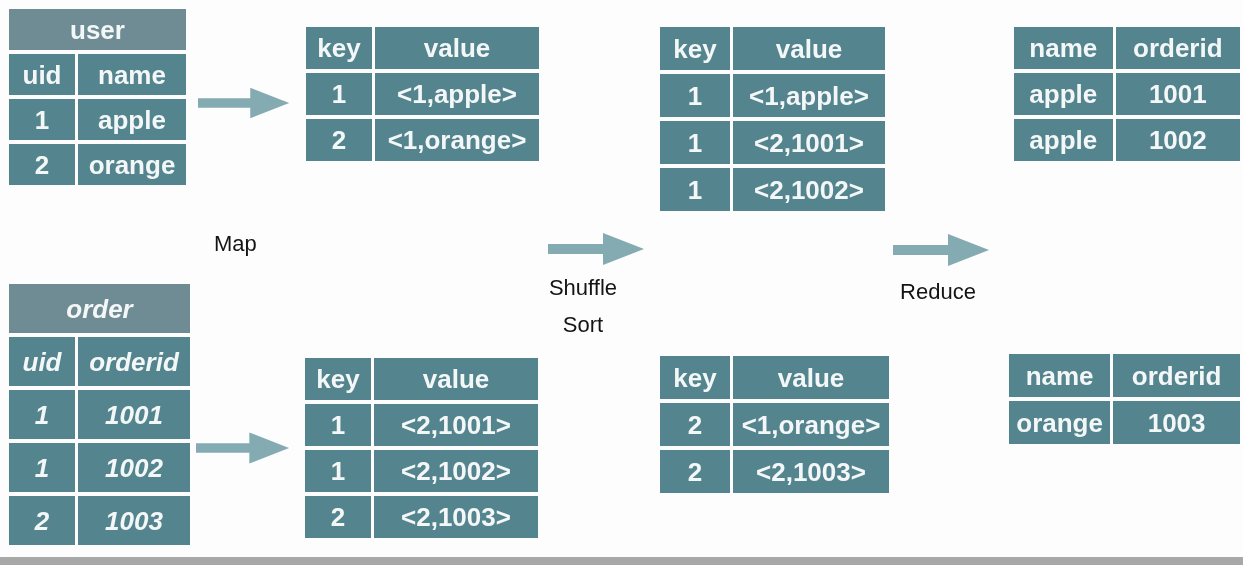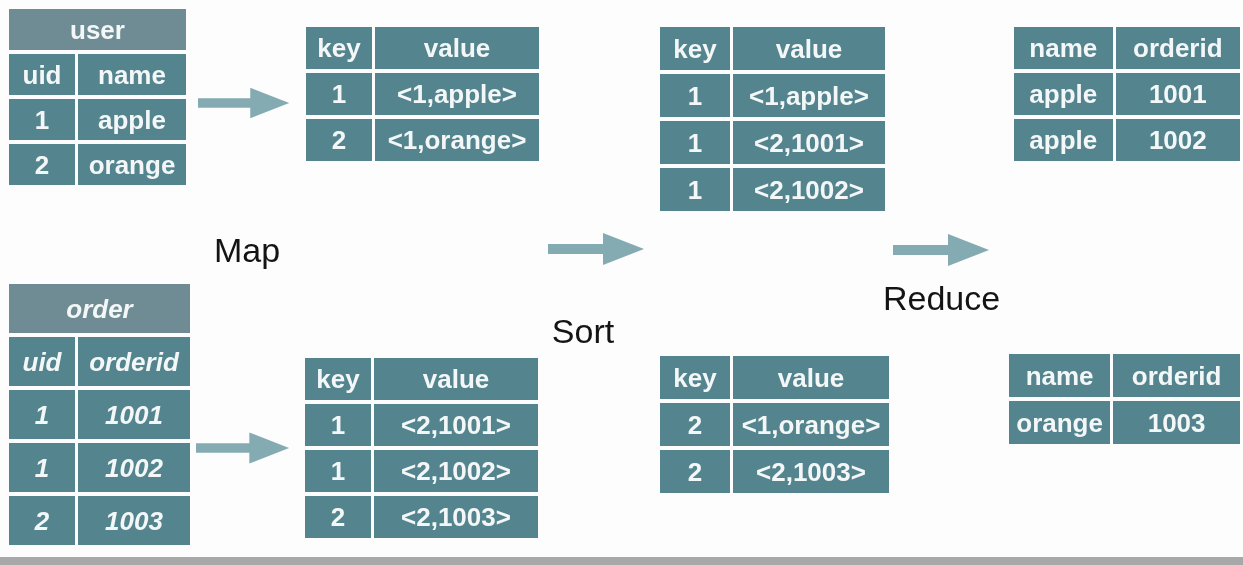--- a/index.html
+++ b/index.html
@@ -19,21 +19,21 @@
     background:var(--cell); color:var(--cell-text);
     text-align:center; vertical-align:middle;
     font-size:26px; font-weight:bold; padding:0 4px; line-height:1;
   }
   table.dtable td.title{ background:var(--header); }
   .h41 td{height:41px;} .h42 td{height:42px;} .h43 td{height:43px;} .h49 td{height:49px;font-style:italic;}
   .arrow{ position:absolute; }
   .arrow polygon{ fill:var(--arrow); }
   .flow-label{
     position:absolute; color:var(--label-text);
-    font-size:34px; font-weight:normal; line-height:1.1; white-space:nowrap;
+    font-size:22px; font-weight:normal; line-height:1.1; white-space:nowrap;
   }
   .centered{ text-align:center; }
   .bottom-bar{
     position:absolute; left:0; top:557px; width:1243px; height:8px;
     background:var(--bottom-bar);
   }
 </style>
 </head>
 <body>
 
@@ -196,18 +196,19 @@
     <polygon points="0,14 55,14 55,3 96,19 55,35 55,24 0,24"></polygon>
   </svg>
   <svg class="arrow" style="left:548px; top:230px;" width="100" height="38" viewBox="0 0 100 38">
     <polygon points="0,14 55,14 55,3 96,19 55,35 55,24 0,24"></polygon>
   </svg>
   <svg class="arrow" style="left:893px; top:231px;" width="100" height="38" viewBox="0 0 100 38">
     <polygon points="0,14 55,14 55,3 96,19 55,35 55,24 0,24"></polygon>
   </svg>
 
   <div class="flow-label" style="left:214px; top:232px;">Map</div>
+  <div class="flow-label centered" style="left:518px; top:276px; width:130px;">Shuffle</div>
   <div class="flow-label centered" style="left:883px; top:280px; width:110px;">Reduce</div>
   <div class="flow-label centered" style="left:518px; top:313px; width:130px;">Sort</div>
 
   <div class="bottom-bar"></div>
 
 </div>
 
 </body></html>

